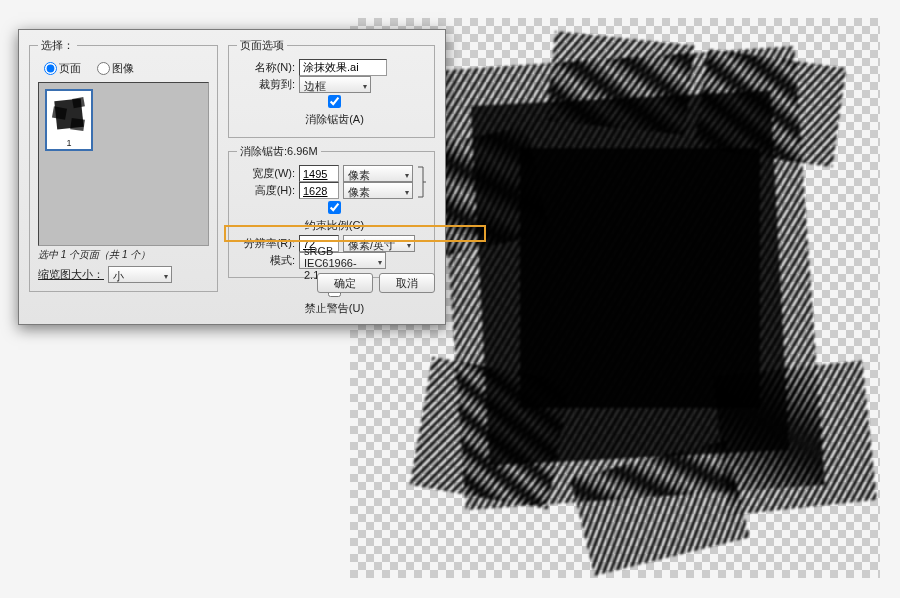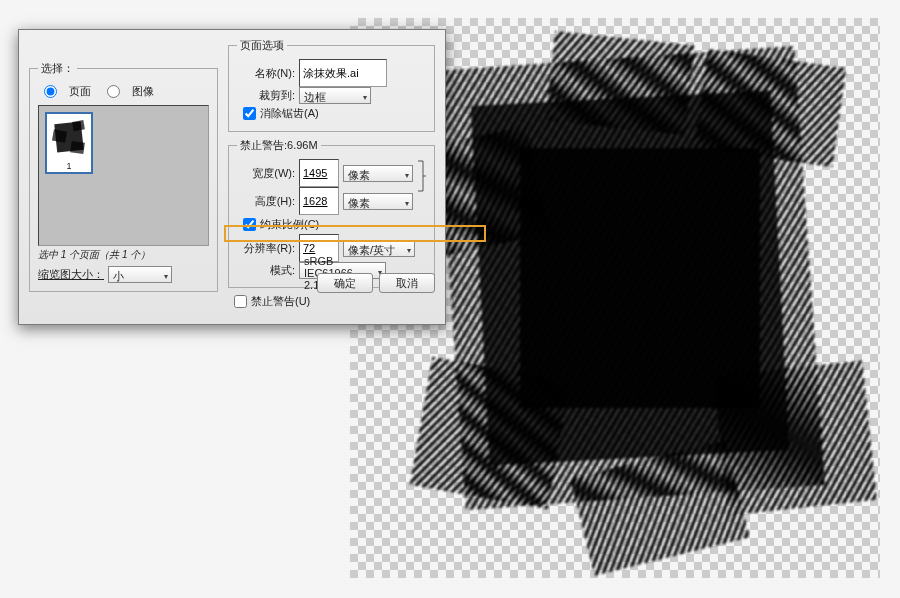--- a/index.html
+++ b/index.html
@@ -52,24 +52,24 @@
       border-top: none;
       display: flex; align-items: center; justify-content: center;
       border-bottom-left-radius: 3px; border-bottom-right-radius: 3px;
     }
     .close-btn svg { width: 10px; height: 10px; }
 
     .dialog-body { padding: 8px 10px 10px 10px; display: flex; gap: 10px; height: calc(100% - 22px); position: relative; }
 
     
     .left-panel { width: 200px; display: flex; flex-direction: column; }
-    .fieldset { border: 1px solid #aaa; padding: 6px 8px 8px 8px; margin-top: 23px; }
+    .fieldset { border: 1px solid #aaa; padding: 6px 8px 8px 8px; }
     .fieldset-legend { font-size: 11px; padding: 0 3px; }
     .radio-row { display: flex; gap: 16px; padding: 2px 0 6px 6px; }
-    .radio-row label { display: flex; align-items: center; gap: 12px; cursor: pointer; }
+    .radio-row label { display: flex; align-items: center; gap: 2px; cursor: pointer; }
     .radio-row input { margin: 0; }
 
     .thumb-area {
       flex: 1;
       background: #bfbfbf;
       border: 1px inset #999;
       padding: 6px;
       display: flex; align-items: flex-start;
       height: 170px;
     }
@@ -84,30 +84,30 @@
 
     .selected-note { font-size: 10px; margin-top: 2px; color: #222; font-style: italic; }
     .thumbsize-row { display: flex; align-items: center; gap: 4px; margin-top: 4px; font-size: 11px; }
 
     
     .right-panel { flex: 1; position: relative; }
     .grp { border: 1px solid #aaa; padding: 6px 8px 8px 8px; margin-bottom: 6px; }
     .grp-legend { font-size: 11px; padding: 0 3px; }
     .form-row { display: flex; align-items: center; margin-bottom: 0; }
     .form-row .lab { width: 62px; text-align: right; padding-right: 4px; font-size: 11px; white-space: nowrap; }
-    .txt { border: 1px inset #999; background: #fff; font-size: 11px; padding: 13px 3px; height: 17px; }
+    .txt { border: 1px inset #999; background: #fff; font-size: 11px; padding: 2px 3px; height: 17px; }
     .txt.w88 { width: 88px; }
     .txt.w40 { width: 40px; text-decoration: underline; }
     .select { border: 1px solid #888; background: linear-gradient(#fff,#e7e7e7); font-size: 11px; padding: 4px 14px 0 4px; height: 17px; display: inline-flex; align-items: center; position: relative; }
     .select::after { content: "▾"; position: absolute; right: 3px; font-size: 8px; color: #444; }
     .select.w50 { width: 70px; }
     .select.w72 { width: 72px; }
     .select.w98 { width: 87px; }
     .select.w64 { width: 64px; }
-    .chk-row { display: flex; align-items: center; gap: 4px; font-size: 11px; margin: 2px 0 2px 6px; }
+    .chk-row { display: flex; align-items: center; gap: 4px; font-size: 11px; margin: 2px 0 2px 6px; flex-direction: column; }
     .chk-row input { margin: 0; }
 
     .link-bracket {
       width: 10px; display: inline-flex; flex-direction: column; align-items: center; margin-left: 3px;
       font-size: 9px; color: #555;
     }
 
     
     .highlight-rect {
       position: absolute;
@@ -210,21 +210,21 @@
               <span>边框</span>
             </span>
         </div>
         <div class="chk-row">
           <input type="checkbox" checked="" style="">
           <span>消除锯齿(A)</span>
         </div>
       </fieldset>
 
       <fieldset class="grp">
-        <legend class="grp-legend">禁止警告:6.96M</legend>
+        <legend class="grp-legend">消除锯齿:6.96M</legend>
         <div style="display:flex;">
           <div style="flex:1;">
             <div class="form-row">
               <span class="lab">宽度(W):</span>
               <input class="txt w40" value="1495" style="">
               <span style="width:4px;"></span>
               <span class="select w50">
                   <span>像素</span>
                 </span>
             </div>

